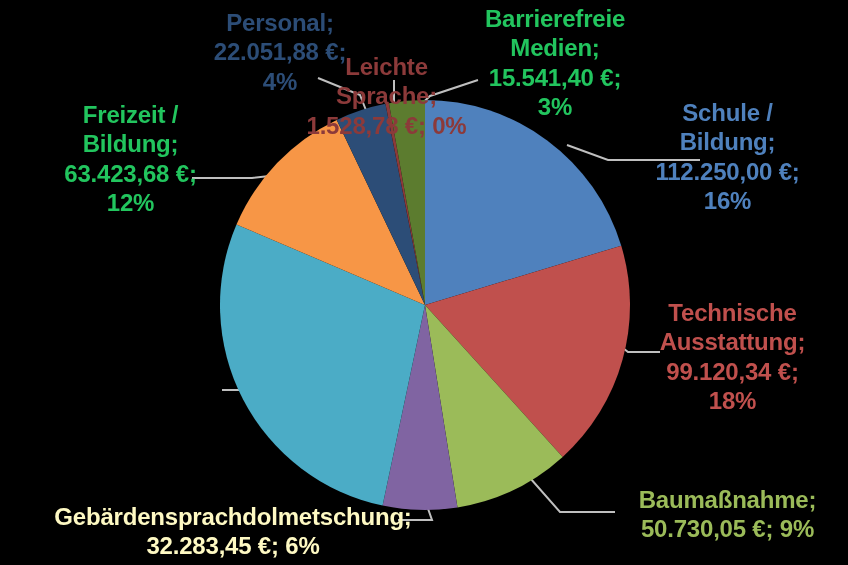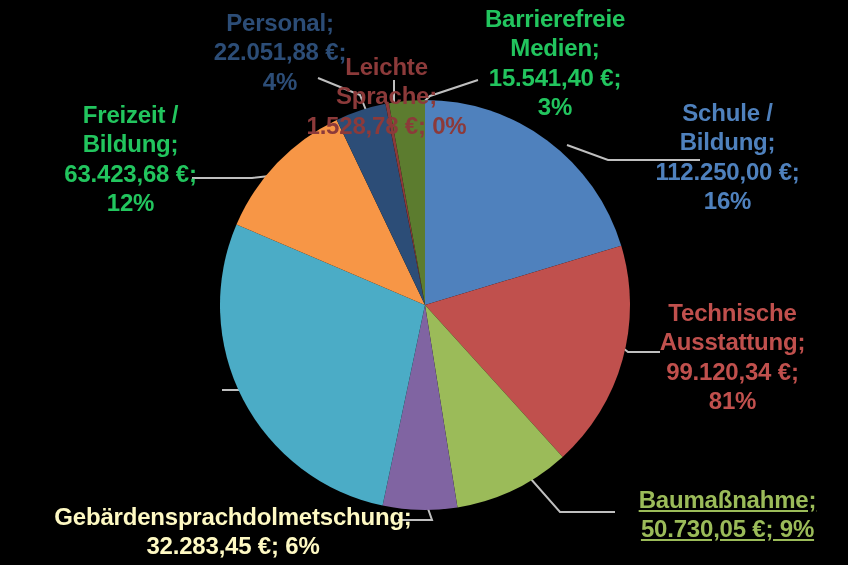--- a/index.html
+++ b/index.html
@@ -28,21 +28,21 @@
     font-weight: bold;
     font-size: 24px;
     line-height: 1.22;
     letter-spacing: -0.2px;
     white-space: pre-line;
     pointer-events: none;
   }
   
   .lbl-schule        { left: 615px; top: 98px;  width: 225px; }
   .lbl-technische    { left: 625px; top: 298px; width: 215px; }
-  .lbl-baumassnahme  { left: 610px; top: 485px; width: 235px; text-decoration: underline; }
+  .lbl-baumassnahme  { left: 610px; top: 485px; width: 235px; }
   .lbl-gebaerden     { left: 18px;  top: 502px; width: 430px; }
   .lbl-veranstaltung { left: 8px;   top: 358px; width: 225px; }
   .lbl-freizeit      { left: 38px;  top: 100px; width: 185px; }
   .lbl-personal      { left: 200px; top: 8px;   width: 160px; }
   .lbl-leichte       { left: 304px; top: 8px;   width: 165px; margin-top: 44px; }
   .lbl-barrierefrei  { left: 470px; top: 4px;   width: 170px; }
 </style>
 </head>
 <body>
 
@@ -75,21 +75,21 @@
       </g>
   </svg>
 
   <div class="label lbl-schule" style="color: rgb(79, 129, 189);">Schule /
 Bildung;
 112.250,00 €;
 16%</div>
   <div class="label lbl-technische" style="color: rgb(192, 80, 77);">Technische
 Ausstattung;
 99.120,34 €;
-81%</div>
+18%</div>
   <div class="label lbl-baumassnahme" style="color: rgb(155, 187, 89);">Baumaßnahme;
 50.730,05 €; 9%</div>
   <div class="label lbl-gebaerden" style="color: #fef9c3;">Gebärdensprachdolmetschung;
 32.283,45 €; 6%</div>
   <div class="label lbl-freizeit" style="color: #22c55e;">Freizeit /
 Bildung;
 63.423,68 €;
 12%</div>
   <div class="label lbl-personal" style="color: rgb(44, 77, 119);">Personal;
 22.051,88 €;

